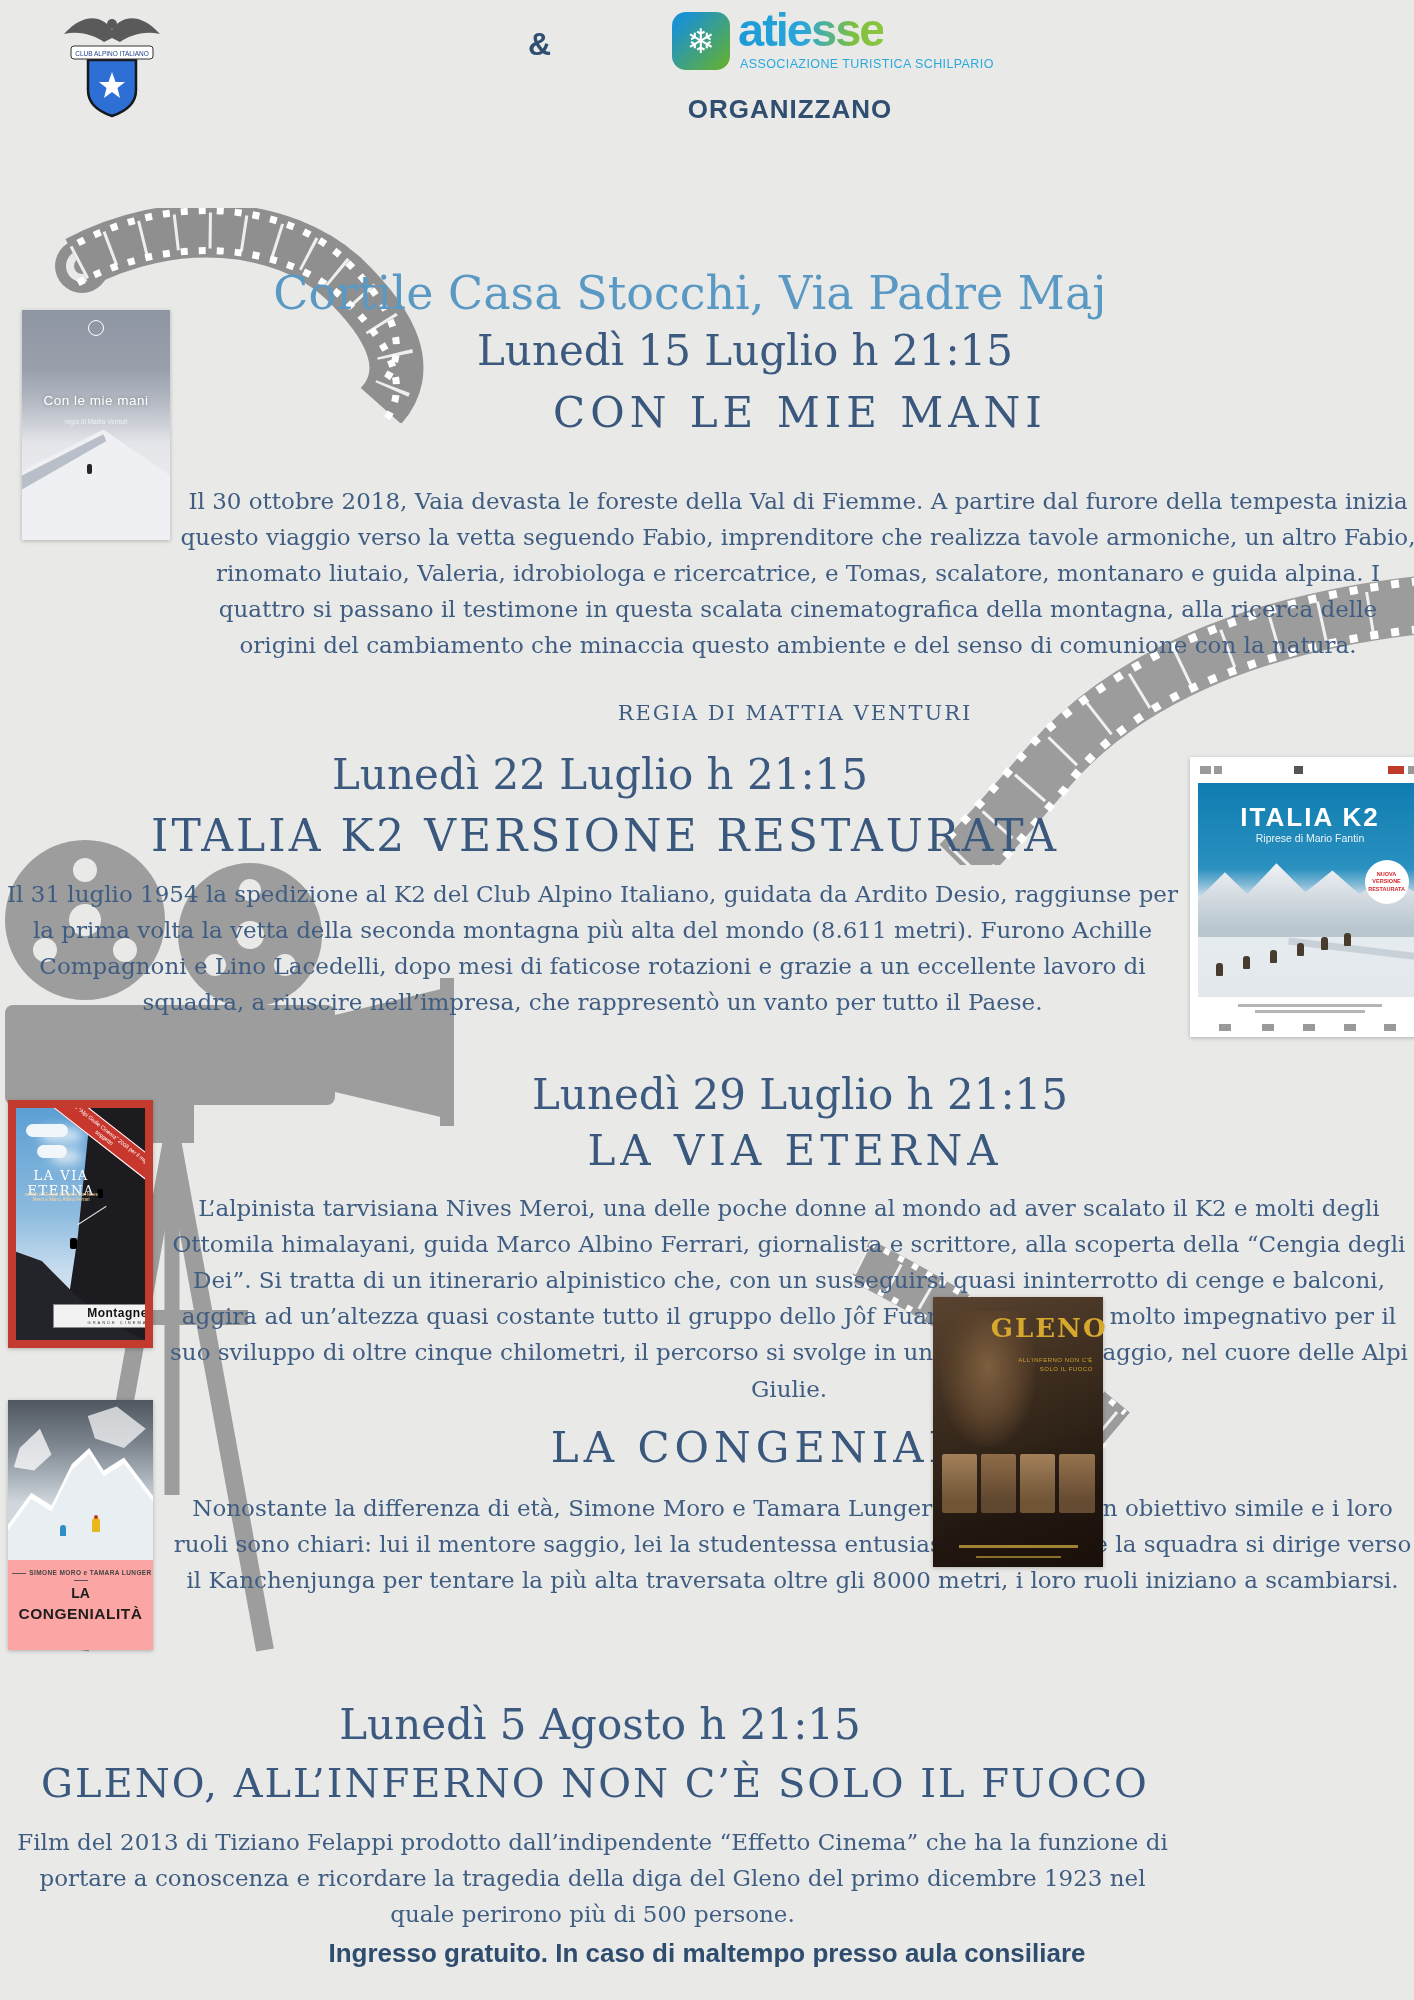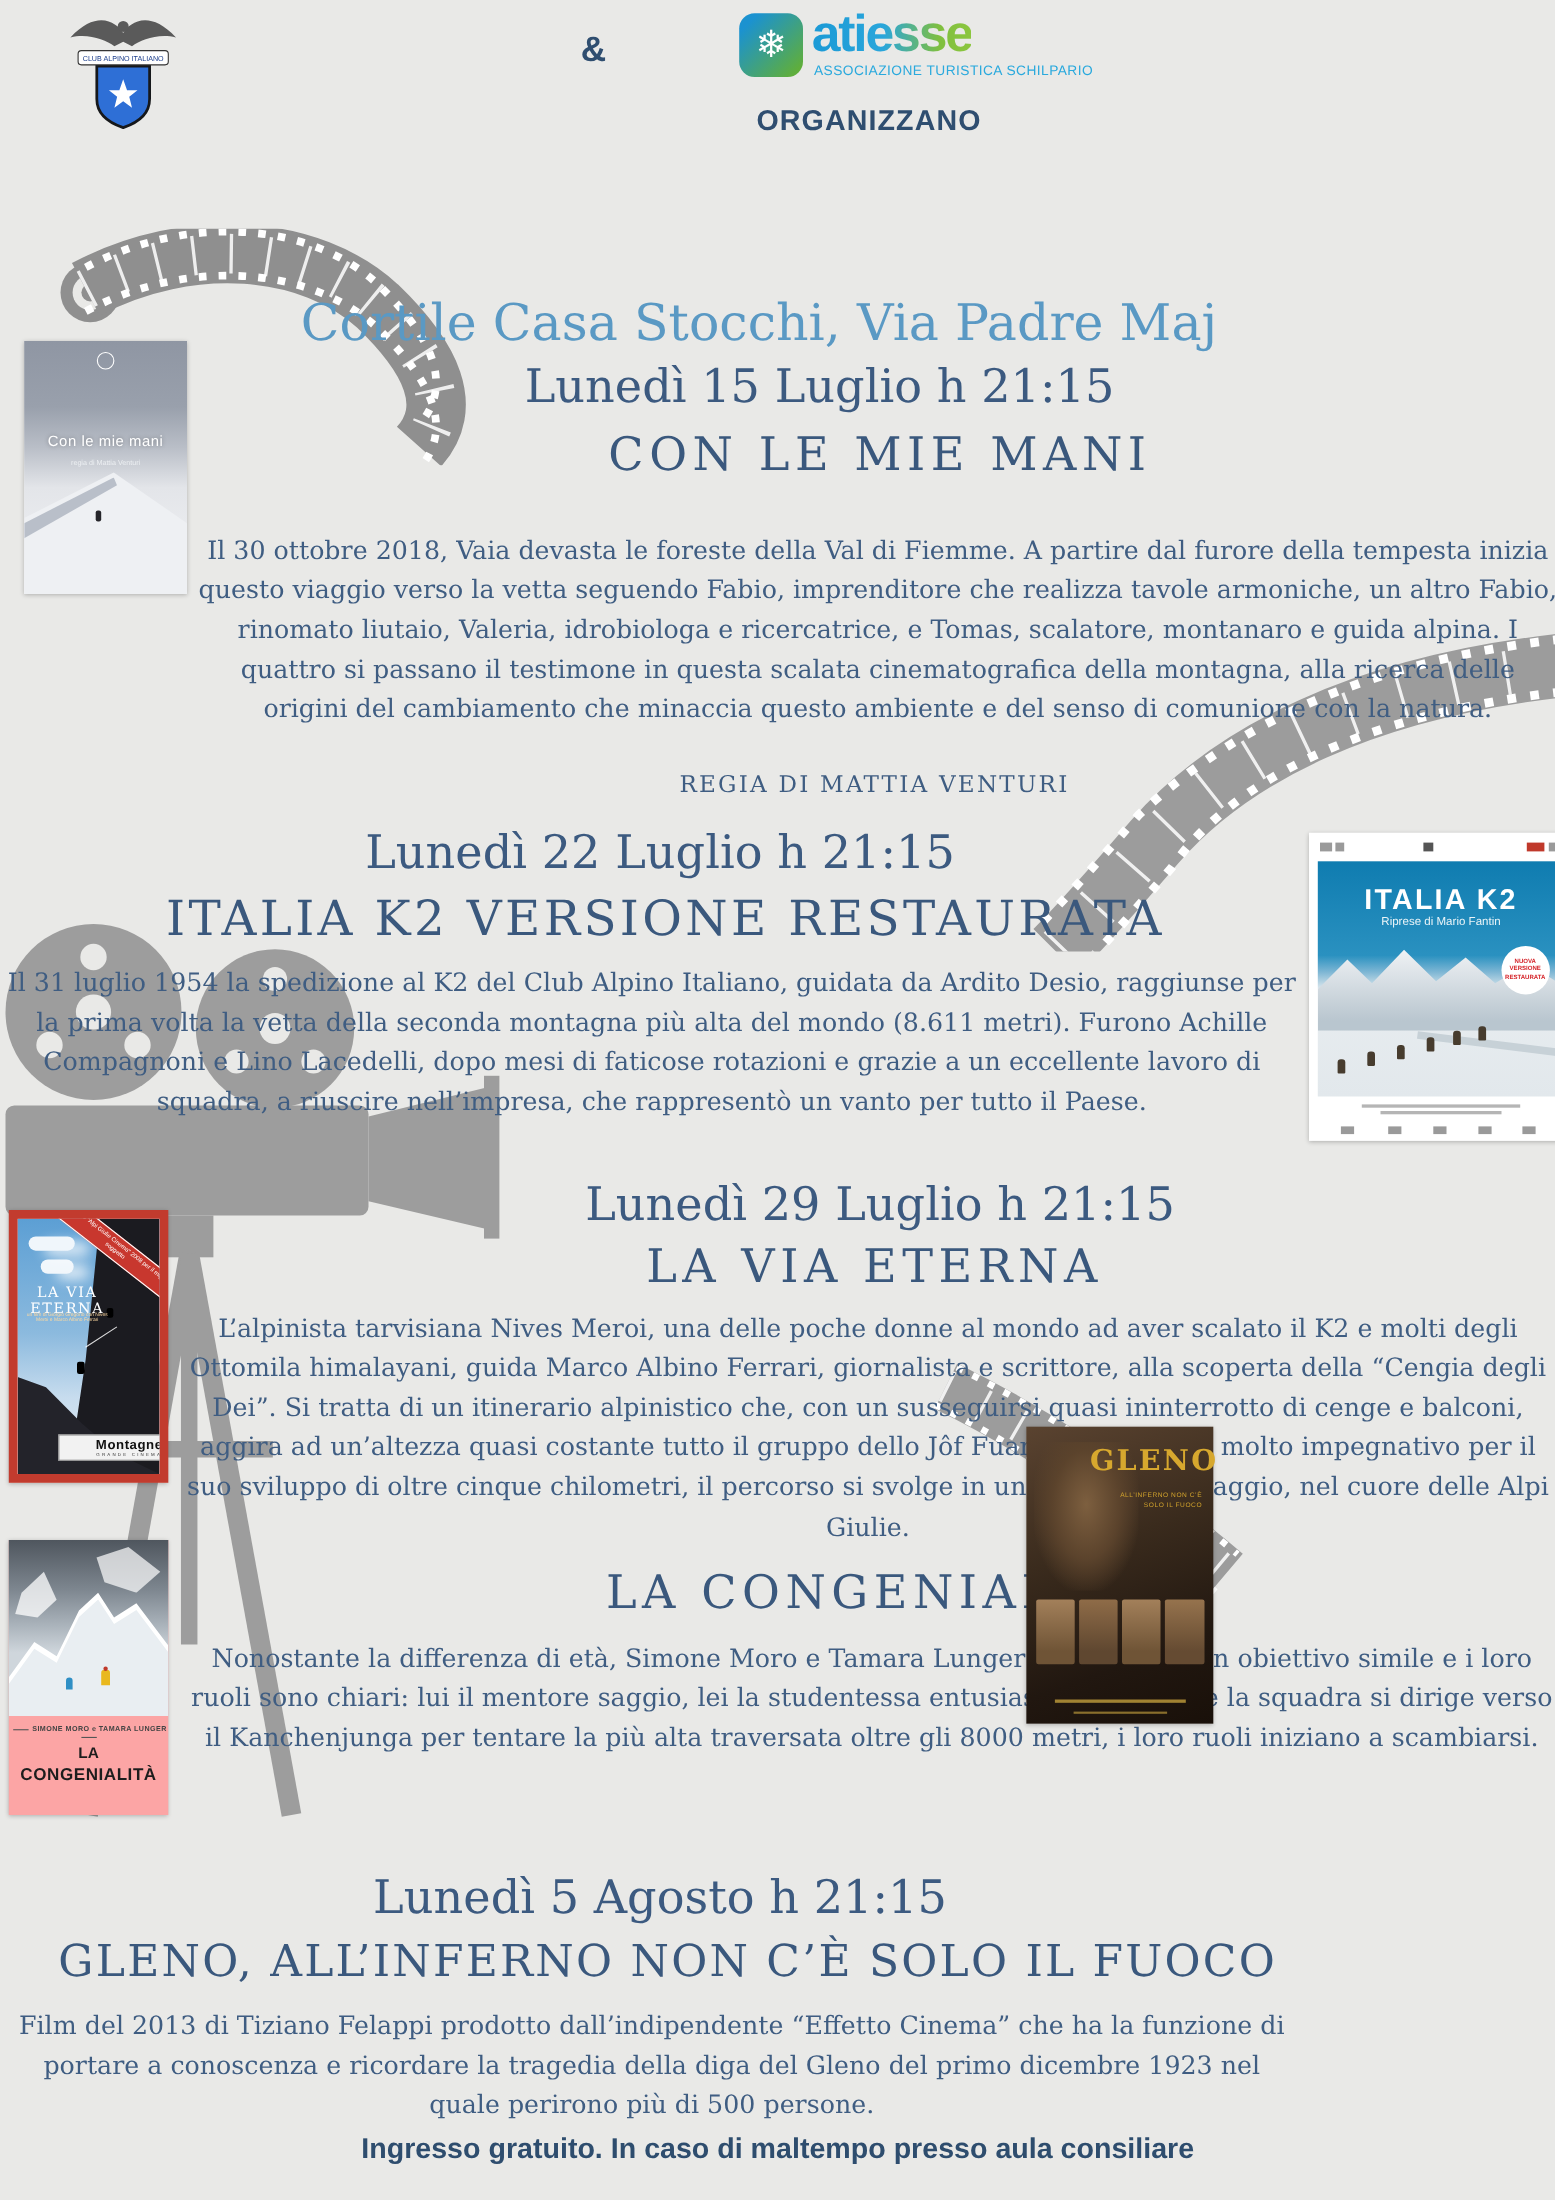--- a/index.html
+++ b/index.html
@@ -208,21 +208,21 @@
   <div class="abs txt ctr body-t" style="left:0;top:876px;width:1185px;">Il 31 luglio 1954 la spedizione al K2 del Club Alpino Italiano, guidata da Ardito Desio, raggiunse per la prima volta la vetta della seconda montagna più alta del mondo (8.611 metri). Furono Achille Compagnoni e Lino Lacedelli, dopo mesi di faticose rotazioni e grazie a un eccellente lavoro di squadra, a riuscire nell’impresa, che rappresentò un vanto per tutto il Paese.</div>
 
   <div class="abs txt ctr date-h" style="left:300px;top:1070px;width:1000px;">Lunedì 29 Luglio h 21:15</div>
   <div class="abs txt ctr film-h" style="left:295px;top:1126px;width:1000px;">LA VIA ETERNA</div>
   <div class="abs txt ctr body-t" style="left:165px;top:1190px;width:1248px;">L’alpinista tarvisiana Nives Meroi, una delle poche donne al mondo ad aver scalato il K2 e molti degli Ottomila himalayani, guida Marco Albino Ferrari, giornalista e scrittore, alla scoperta della “Cengia degli Dei”. Si tratta di un itinerario alpinistico che, con un susseguirsi quasi ininterrotto di cenge e balconi, aggira ad un’altezza quasi costante tutto il gruppo dello Jôf Fuart. Ancora oggi molto impegnativo per il suo sviluppo di oltre cinque chilometri, il percorso si svolge in un ambiente selvaggio, nel cuore delle Alpi Giulie.</div>
 
   <div class="abs txt ctr film-h" style="left:300px;top:1423px;width:1000px;">LA CONGENIALITÀ</div>
   <div class="abs txt ctr body-t" style="left:170px;top:1490px;width:1245px;">Nonostante la differenza di età, Simone Moro e Tamara Lunger condividono un obiettivo simile e i loro ruoli sono chiari: lui il mentore saggio, lei la studentessa entusiasta. Ma mentre la squadra si dirige verso il Kanchenjunga per tentare la più alta traversata oltre gli 8000 metri, i loro ruoli iniziano a scambiarsi.</div>
 
   <div class="abs txt ctr date-h" style="left:100px;top:1700px;width:1000px;">Lunedì 5 Agosto h 21:15</div>
-  <div class="abs txt ctr film-h" style="left:0;top:1760px;width:1190px;font-size:40px;letter-spacing:2px;padding-left:12px;">GLENO, ALL’INFERNO NON C’È SOLO IL FUOCO</div>
+  <div class="abs txt ctr film-h" style="left:0;top:1760px;width:1190px;font-size:40px;letter-spacing:2px;">GLENO, ALL’INFERNO NON C’È SOLO IL FUOCO</div>
   <div class="abs txt ctr body-t" style="left:5px;top:1824px;width:1175px;">Film del 2013 di Tiziano Felappi prodotto dall’indipendente “Effetto Cinema” che ha la funzione di portare a conoscenza e ricordare la tragedia della diga del Gleno del primo dicembre 1923 nel quale perirono più di 500 persone.</div>
 
   <div class="abs txt ctr footer-t" style="left:100px;top:1938px;width:1214px;">Ingresso gratuito. In caso di maltempo presso aula consiliare</div>
 
   <div class="abs poster p1">
     <div class="ridge"></div>
     <div class="ridge2"></div>
     <div class="logo"></div>
     <div class="t">Con le mie mani</div>
     <div class="c">regia di Mattia Venturi</div>

